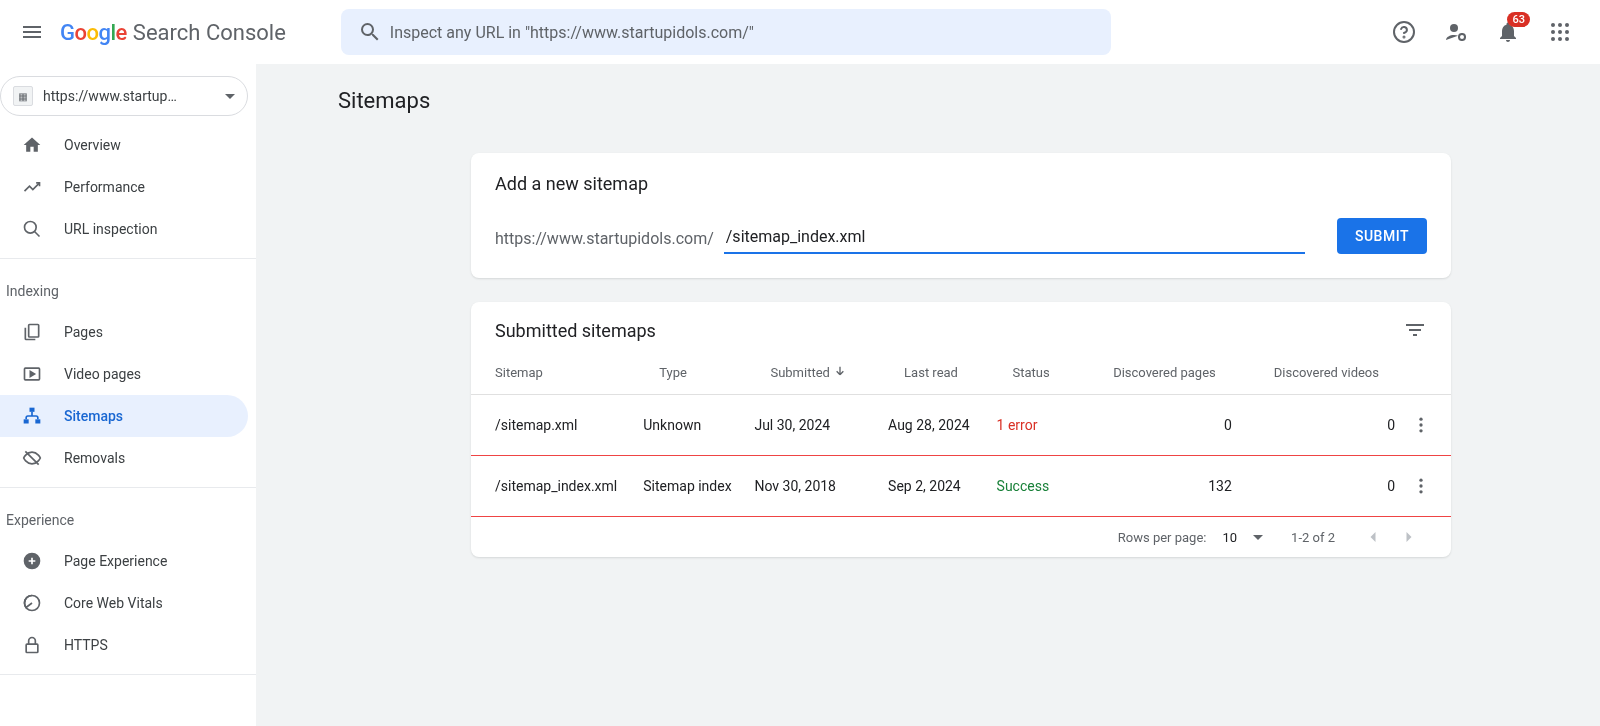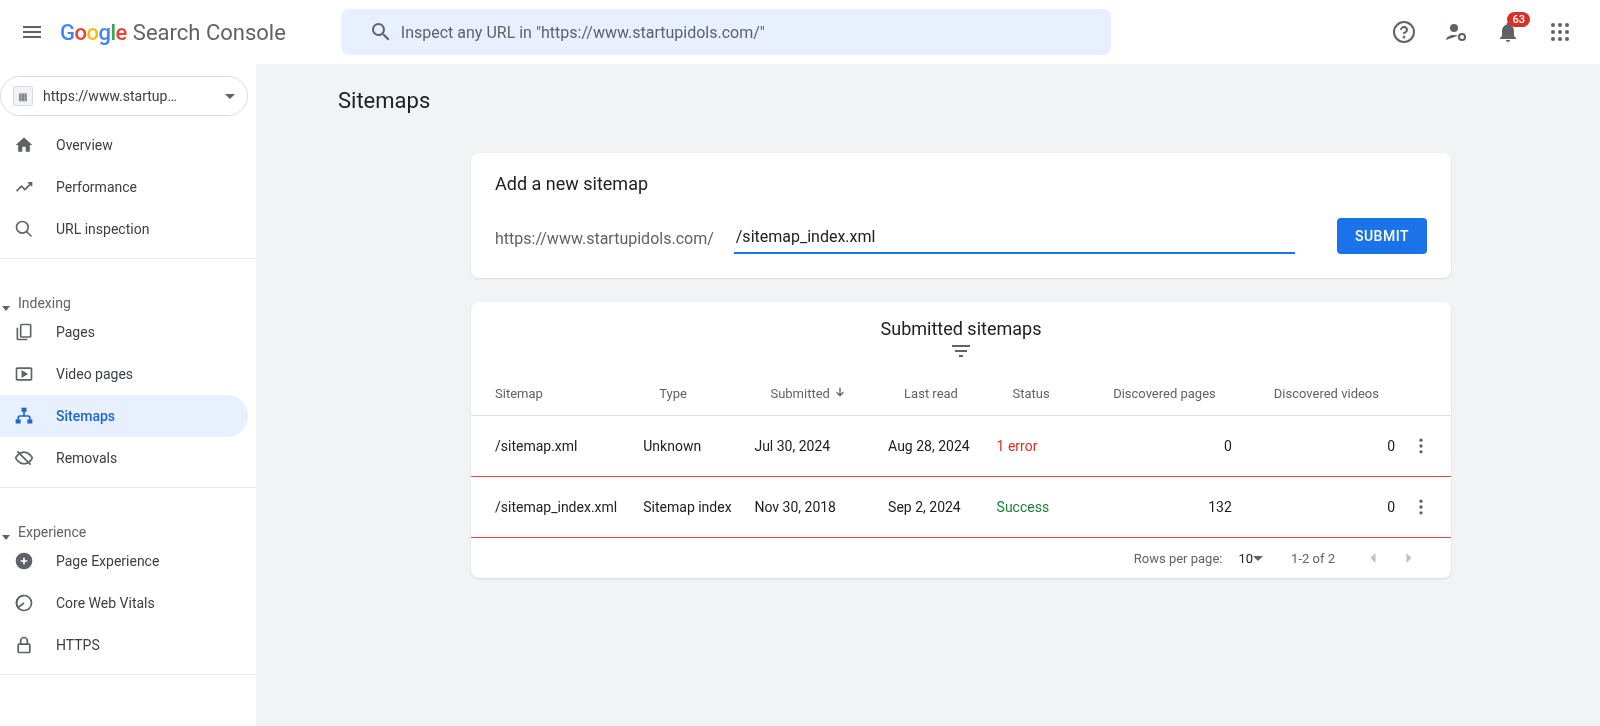--- a/index.html
+++ b/index.html
@@ -11,72 +11,72 @@
 .logo-wrap { display: flex; align-items: center; margin-left: 4px; gap: 6px; }
 .logo-google { font-size: 22px; font-weight: 500; letter-spacing: -0.5px; }
 .logo-google .g1 { color: #4285f4; }
 .logo-google .g2 { color: #ea4335; }
 .logo-google .g3 { color: #fbbc05; }
 .logo-google .g4 { color: #4285f4; }
 .logo-google .g5 { color: #34a853; }
 .logo-google .g6 { color: #ea4335; }
 .logo-sc { font-size: 22px; color: #5f6368; font-weight: 400; }
 .search-wrap { flex: 1; display: flex; justify-content: flex-start; margin-left: 55px; }
-.search-bar { display: flex; align-items: center; background: #e8f0fe; border-radius: 8px; height: 46px; width: 770px; padding: 0 20px; }
+.search-bar { display: flex; align-items: center; background: #e8f0fe; border-radius: 8px; height: 46px; width: 770px; padding: 0 9px; }
 .search-icon-btn { width: 40px; height: 40px; display: flex; align-items: center; justify-content: center; color: #5f6368; }
 .search-input { border: none; background: transparent; font-size: 16px; color: #5f6368; flex: 1; outline: none; }
 .search-input::placeholder { color: #5f6368; }
 .header-right { display: flex; gap: 4px; margin-left: auto; padding-right: 8px; }
 .hicon { width: 48px; height: 48px; display: flex; align-items: center; justify-content: center; color: #5f6368; cursor: pointer; border-radius: 50%; position: relative; }
 .badge { position: absolute; top: 4px; right: 2px; background: #d93025; color: #fff; font-size: 11px; font-weight: 500; border-radius: 10px; padding: 1px 5px; min-width: 18px; text-align: center; }
 
 
 .body-wrap { display: flex; height: calc(726px - 64px); }
 
 
 .sidebar { width: 256px; padding-top: 12px; }
 .property-select { margin: 0 8px 8px 0; height: 40px; border: 1px solid #dadce0; border-radius: 20px; display: flex; align-items: center; padding: 0 12px; cursor: pointer; gap: 10px; }
 .prop-icon { width: 20px; height: 20px; background: #f1f3f4; border: 1px solid #dadce0; border-radius: 2px; display: flex; align-items: center; justify-content: center; font-size: 10px; color: #5f6368; }
 .prop-text { flex: 1; font-size: 14px; color: #3c4043; white-space: nowrap; overflow: hidden; text-overflow: ellipsis; }
-.nav-item { display: flex; align-items: center; height: 42px; padding-left: 12px; gap: 20px; font-size: 14px; color: #3c4043; cursor: pointer; border-top-right-radius: 21px; border-bottom-right-radius: 21px; margin-right: 8px; }
+.nav-item { display: flex; align-items: center; height: 42px; padding-left: 20px; gap: 20px; font-size: 14px; color: #3c4043; cursor: pointer; border-top-right-radius: 21px; border-bottom-right-radius: 21px; margin-right: 8px; }
 .nav-item.active { background: #e8f0fe; color: #1967d2; font-weight: 500; }
-.nav-section { display: flex; align-items: flex-end; height: 40px; padding-left: 12px; gap: 8px; font-size: 14px; color: #5f6368; cursor: pointer; margin-top: 12px; }
+.nav-section { display: flex; align-items: center; height: 40px; gap: 8px; font-size: 14px; color: #5f6368; cursor: pointer; margin-top: 12px; }
 .nav-caret { width: 0; height: 0; border-left: 4px solid transparent; border-right: 4px solid transparent; border-top: 5px solid #5f6368; margin-left: -10px; }
 .nav-icon { width: 24px; display: flex; justify-content: center; color: #5f6368; }
 .nav-item.active .nav-icon { color: #1967d2; }
 .divider { height: 1px; background: #e8eaed; margin: 8px 0; }
 
 
 .main { flex: 1; background: #f1f3f4; padding: 24px 0 24px 80px; overflow-y: auto; }
 .page-title { font-size: 22px; color: #202124; margin-bottom: 40px; margin-left: 2px; font-weight: 400; }
 .card { background: #fff; border-radius: 8px; width: 980px; margin-left: 135px; margin-bottom: 24px; box-shadow: 0 1px 2px rgba(60,64,67,.15); }
 .card-pad { padding: 20px 24px 24px; }
 .card-title { font-size: 18px; color: #202124; margin-bottom: 24px; font-weight: 400; }
-.add-row { display: flex; align-items: flex-end; gap: 20px; }
+.add-row { display: flex; align-items: flex-end; gap: 10px; }
 .url-prefix { font-size: 16px; color: #5f6368; padding-bottom: 6px; }
 .sitemap-input { flex: 1; border: none; border-bottom: 2px solid #1a73e8; font-size: 16px; color: #202124; padding: 4px 2px 6px; outline: none; }
 .submit-btn { background: #1a73e8; color: #fff; border: none; border-radius: 4px; padding: 10px 18px; font-size: 14px; font-weight: 500; letter-spacing: 0.5px; cursor: pointer; margin-left: 22px; }
 
-.table-header-row { display: flex; align-items: center; justify-content: space-between; padding: 16px 24px 8px; flex-direction: column; }
+.table-header-row { display: flex; align-items: center; justify-content: space-between; padding: 16px 24px 8px; }
 .filter-icon { color: #5f6368; cursor: pointer; }
 
 table { width: 100%; border-collapse: collapse; }
 th { text-align: left; font-size: 13px; font-weight: 400; color: #5f6368; padding: 14px 24px; border-bottom: 1px solid #e0e0e0; }
 th:first-child, td:first-child { padding-left: 24px; }
 th.sort { display: table-cell; }
 .sort-inner { display: inline-flex; align-items: center; gap: 2px; }
 td { font-size: 14px; color: #202124; padding: 20px 8px; border-bottom: 1px solid #ef4444; }
 .status-error { color: #d93025; }
 .status-success { color: #188038; }
 .num { text-align: right; }
 .row-menu { text-align: center; width: 40px; color: #5f6368; cursor: pointer; }
 
 .pagination { display: flex; align-items: center; justify-content: flex-end; padding: 10px 32px; gap: 28px; font-size: 13px; color: #5f6368; }
 .rpp { display: flex; align-items: center; gap: 16px; }
-.rpp-select { display: flex; align-items: center; gap: 0; cursor: pointer; color: #202124; }
+.rpp-select { display: flex; align-items: center; gap: 16px; cursor: pointer; color: #202124; }
 .pag-nav { display: flex; gap: 16px; }
 .pag-btn { color: #bdc1c6; cursor: pointer; }
 
 svg { display: block; }
 </style>
 </head>
 <body>
 
 <div class="header">
   <div class="menu-btn">

